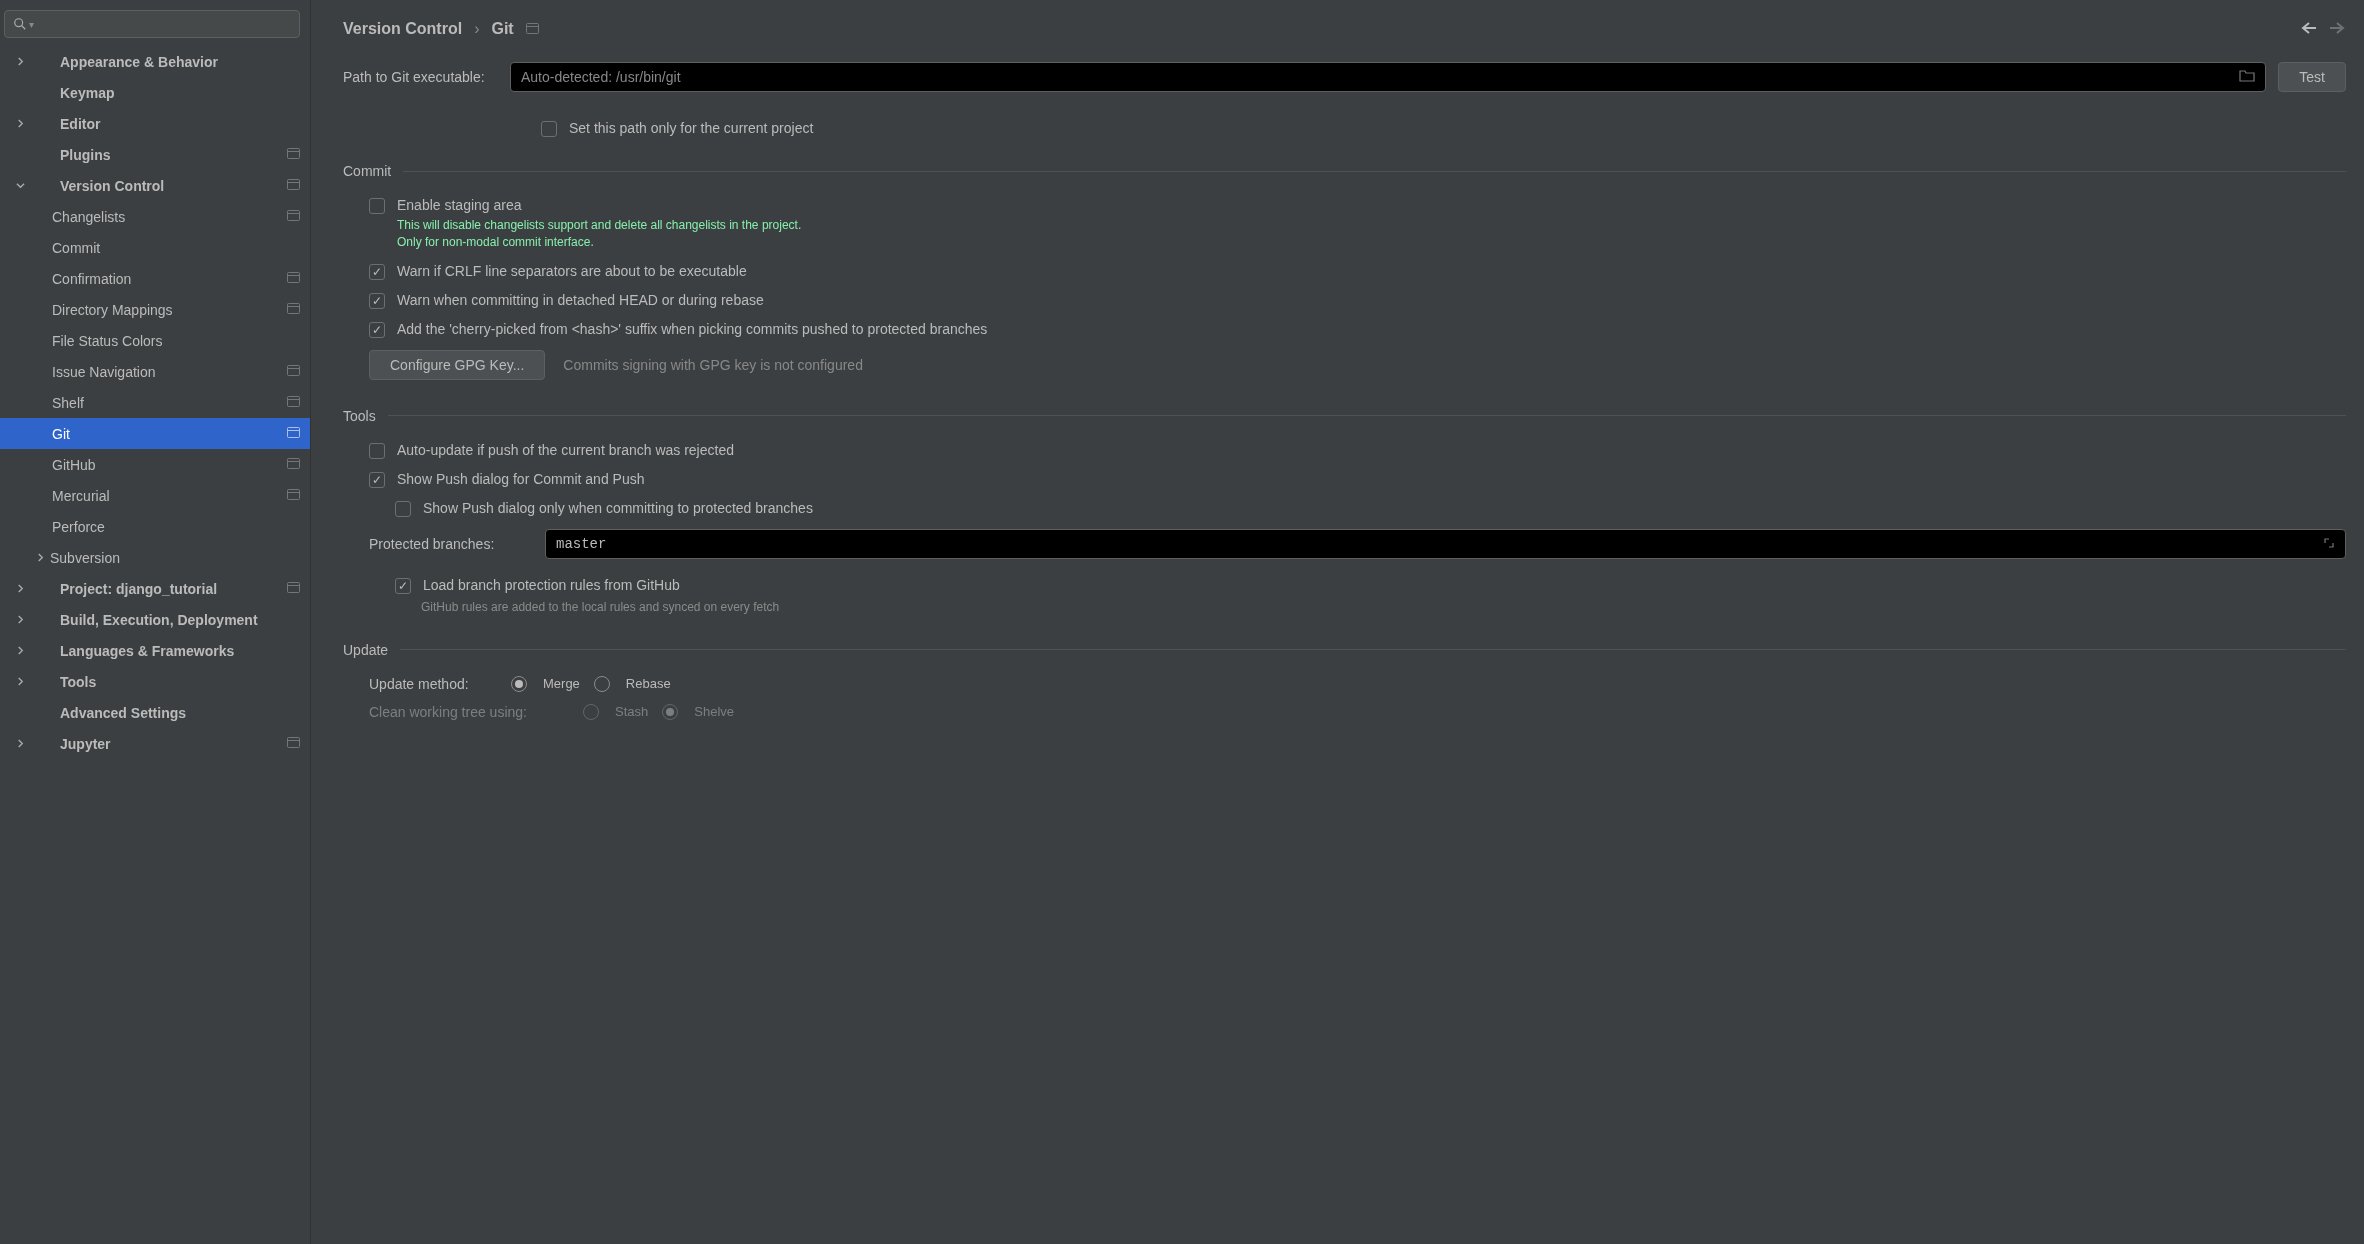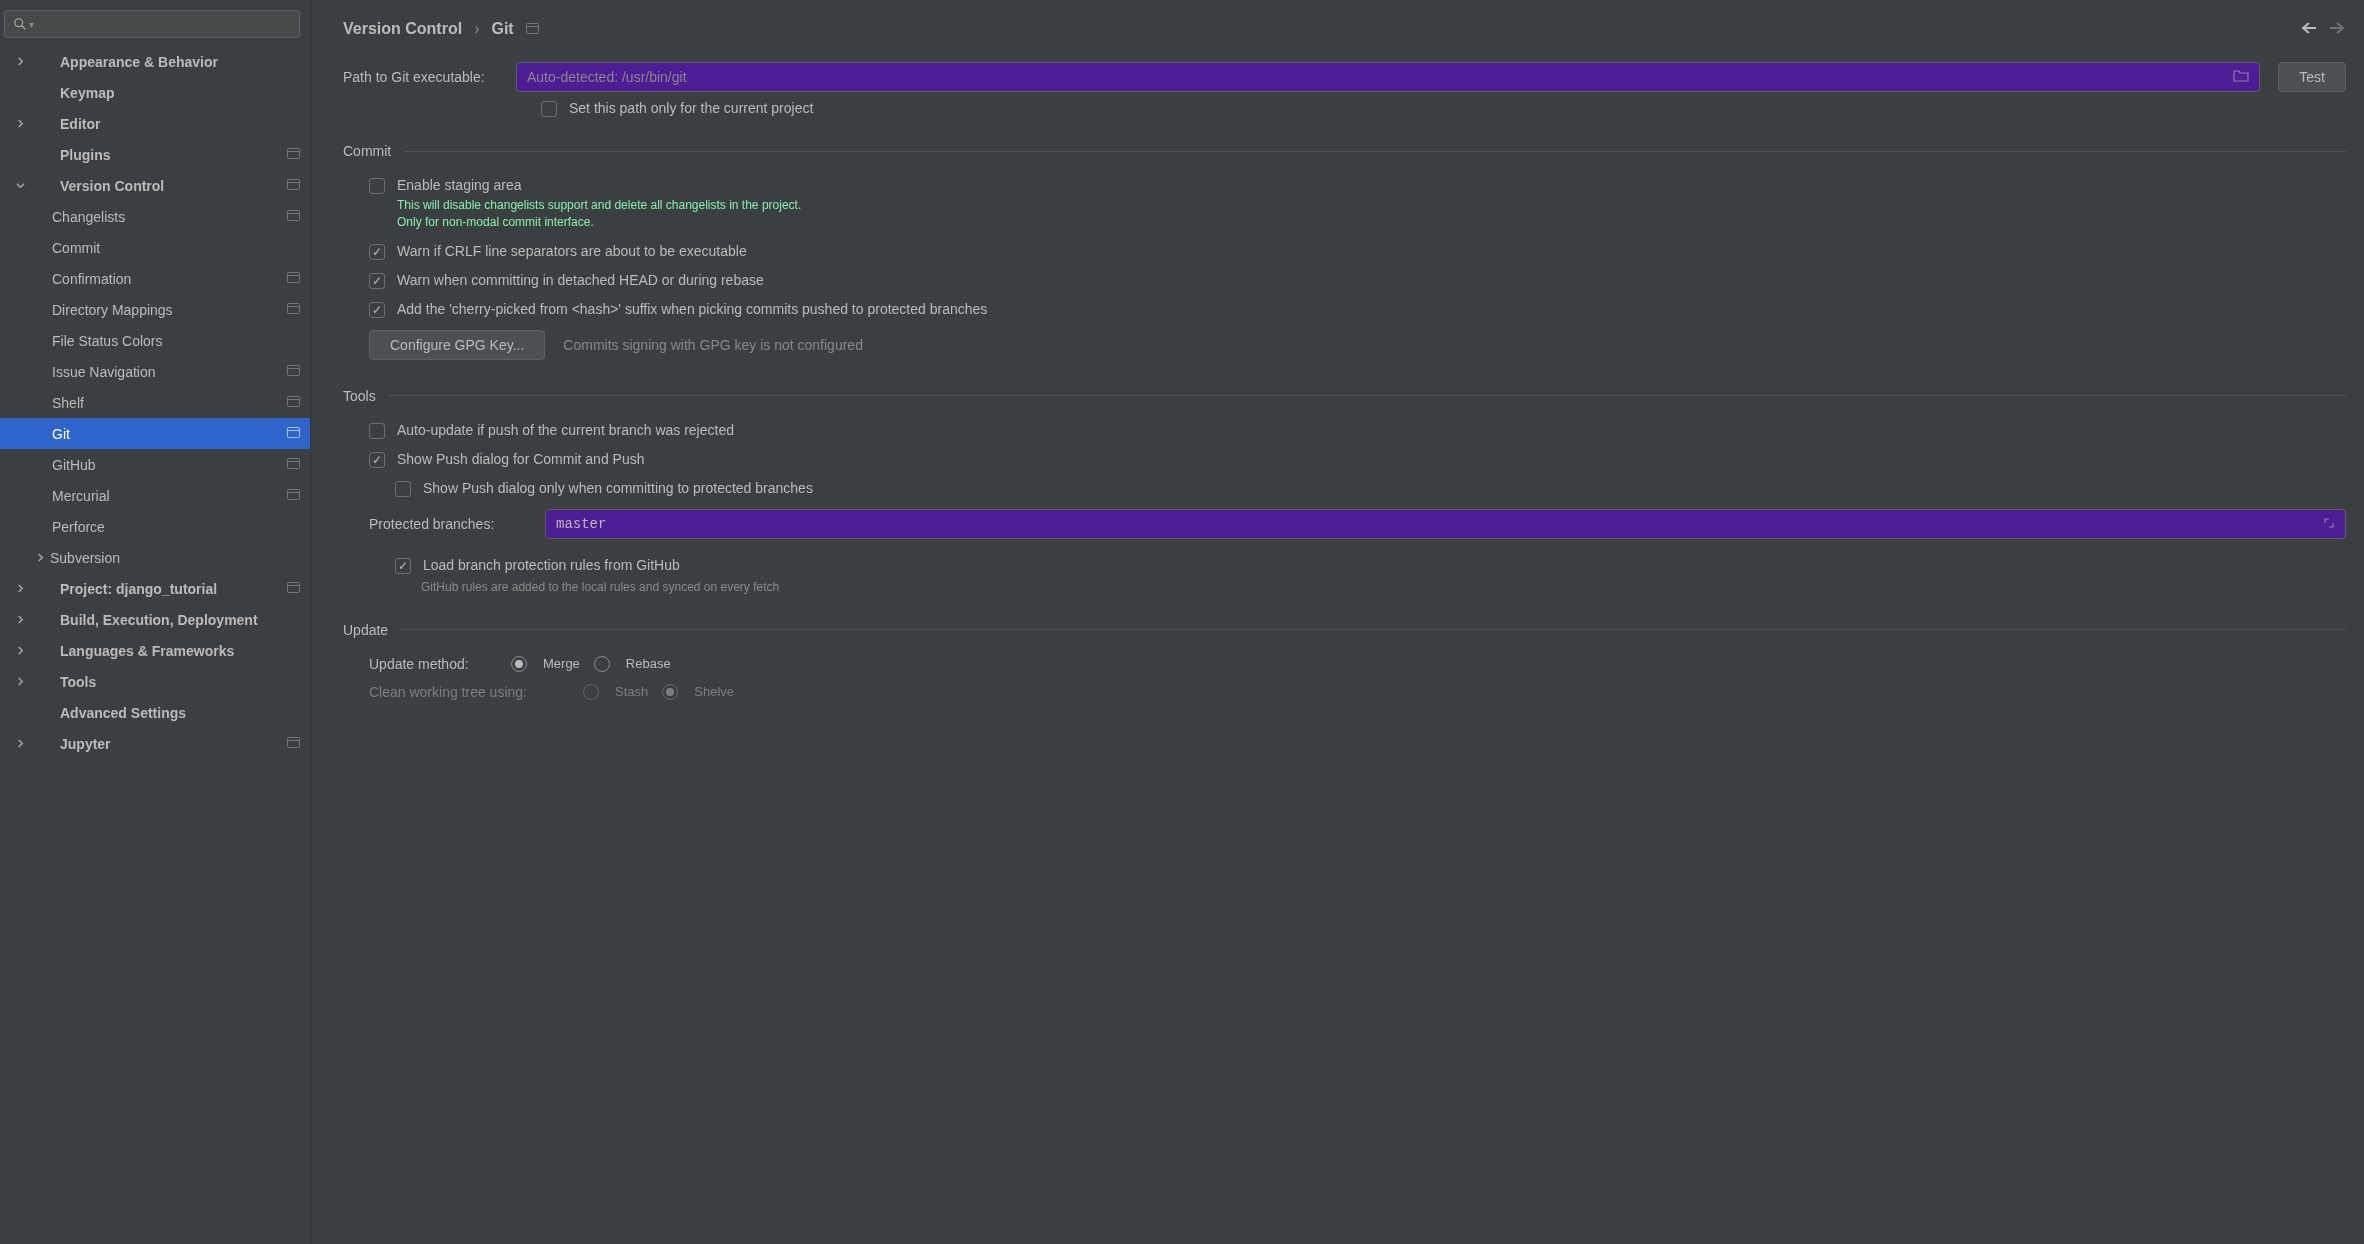--- a/index.html
+++ b/index.html
@@ -73,26 +73,26 @@
   display: flex;
   align-items: center;
   margin-bottom: 24px;
 }
 .breadcrumb { display: flex; align-items: center; gap: 12px; font-size: 16px; }
 .breadcrumb .crumb { color: #bbb; font-weight: 600; }
 .breadcrumb .sep { color: #888; }
 .breadcrumb .crumb.current { color: #bbb; }
 .header-nav { margin-left: auto; display: flex; gap: 10px; }
 .header-nav svg { width: 18px; height: 14px; }
-.row { display: flex; align-items: center; margin-bottom: 8px; gap: 18px; }
+.row { display: flex; align-items: center; margin-bottom: 28px; gap: 12px; }
 .row-label { font-size: 14px; min-width: 155px; }
 .text-input {
   flex: 1;
   height: 30px;
-  background: #4c1d95;
+  background: #000000;
   border: 1px solid #5e6060;
   border-radius: 4px;
   display: flex;
   align-items: center;
   padding: 0 10px;
   color: #888;
   font-size: 14px;
 }
 .text-input .folder-icon { margin-left: auto; opacity: 0.7; }
 .text-input .expand-corner { margin-left: auto; opacity: 0.7; }

